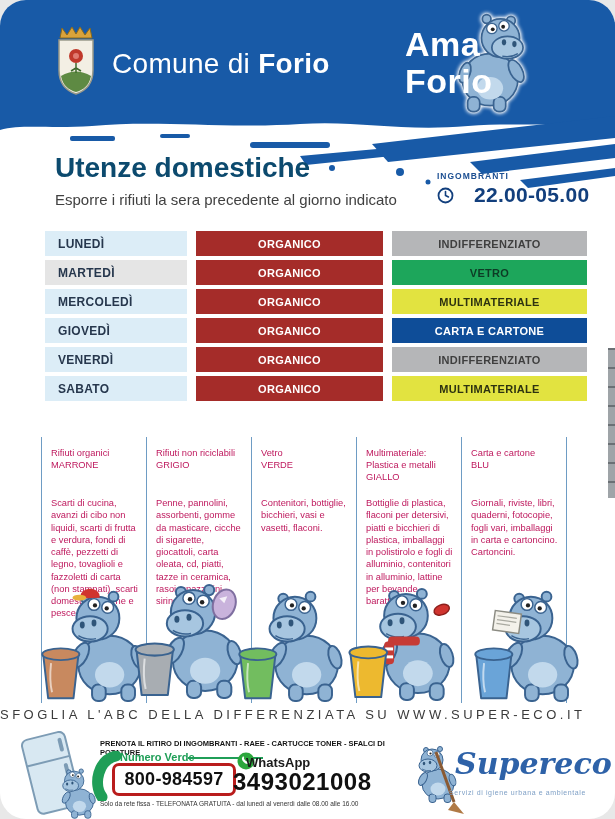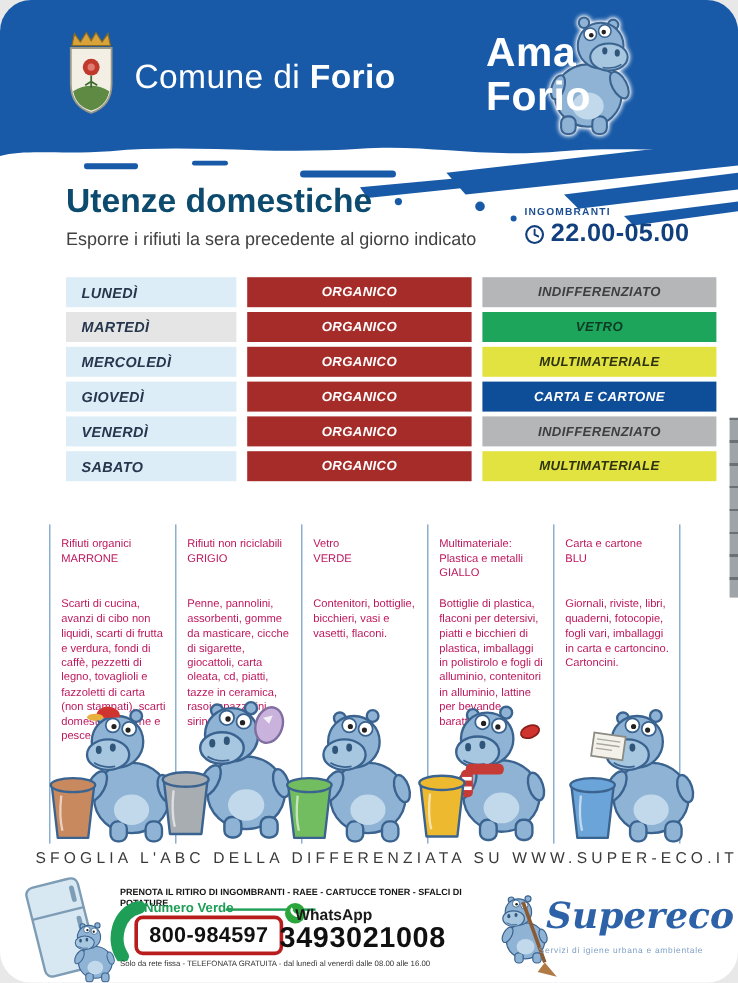--- a/index.html
+++ b/index.html
@@ -14,37 +14,37 @@
          line-height:37px;z-index:3;letter-spacing:.5px;}
   .brand-hippo{position:absolute;left:452px;top:6px;z-index:2;
                filter:drop-shadow(0 0 2px #fff) drop-shadow(0 0 1px #fff);}
   .brush{position:absolute;top:112px;left:0;z-index:1;}
   .corner-dash{position:absolute;right:0;top:22px;width:5px;height:18px;background:#185AA7;}
   
   .title{position:absolute;left:55px;top:152px;font-size:28px;font-weight:700;color:#0c4a6e;z-index:4;}
   .subtitle{position:absolute;left:55px;top:191px;font-size:15px;color:#414141;z-index:4;}
   .expo{position:absolute;left:437px;top:171px;z-index:4;}
   .expo-label{font-size:8.5px;font-weight:800;letter-spacing:1px;color:#1C4F92;}
-  .expo-time{display:flex;align-items:center;gap:5px;margin-top:2px;}
+  .expo-time{display:flex;align-items:center;gap:20px;margin-top:2px;}
   .expo-time span{font-size:21px;font-weight:800;color:#123F7D;letter-spacing:.3px;}
   
-  .schedule{position:absolute;left:55px;top:231px;width:550px;display:grid;
-            grid-template-columns:142px 187px 195px;column-gap:9px;row-gap:4px;font-style:italic;}
+  .schedule{position:absolute;left:45px;top:231px;width:550px;display:grid;
+            grid-template-columns:142px 187px 195px;column-gap:9px;row-gap:4px;}
   .cell{height:25px;display:flex;align-items:center;box-sizing:border-box;}
   .day{padding-left:13px;font-size:12px;font-weight:700;letter-spacing:.3px;}
   .badge{justify-content:center;font-size:11px;font-weight:700;letter-spacing:.3px;}
   
   .cats{position:absolute;left:41px;top:437px;width:526px;height:266px;display:flex;}
   .vline{position:absolute;top:0;width:1px;height:266px;background:#6E9CC4;}
   .cat{width:105px;box-sizing:border-box;padding:10px 8px 0 10px;color:#be185d;}
   .cat-head{height:50px;font-size:9.3px;line-height:1.3;}
   .cat-desc{font-size:9.3px;line-height:1.32;}
   .mascot{position:absolute;z-index:2;}
   
-  .banner{position:absolute;left:0;top:707px;width:615px;text-align:right;font-size:13px;
+  .banner{position:absolute;left:0;top:707px;width:615px;text-align:left;font-size:13px;
           letter-spacing:3.5px;color:#3A3A3A;z-index:3;}
   
   .fridge{position:absolute;left:6px;top:731px;}
   .services{position:absolute;left:100px;top:739px;width:300px;font-size:7.5px;font-weight:800;color:#141414;}
   .handset{position:absolute;left:88px;top:751px;}
   .nv-label{position:absolute;left:120px;top:751px;font-size:11px;font-weight:800;color:#1F9E57;}
   .nv-rule{position:absolute;left:188px;top:757px;width:75px;height:2px;background:#1F9E57;}
   .nv-box{position:absolute;left:112px;top:763px;width:118px;height:27px;border:3px solid #b91c1c;
           border-radius:7px;background:#fff;display:flex;align-items:center;justify-content:center;
           font-size:18px;font-weight:800;color:#101010;letter-spacing:.3px;}

